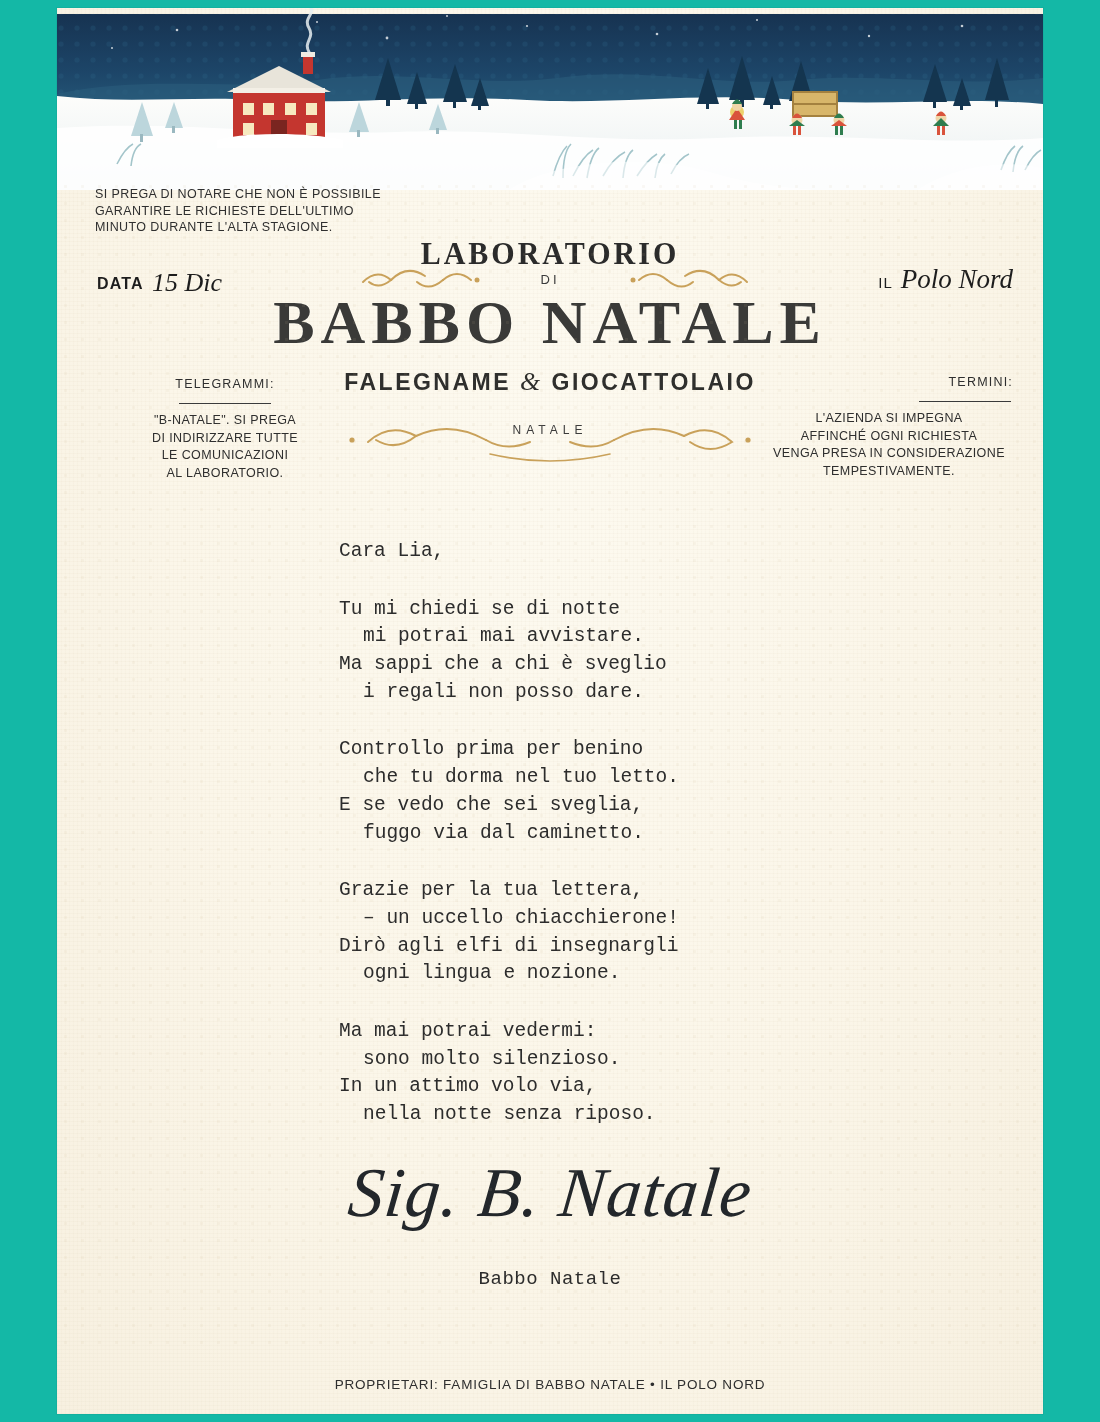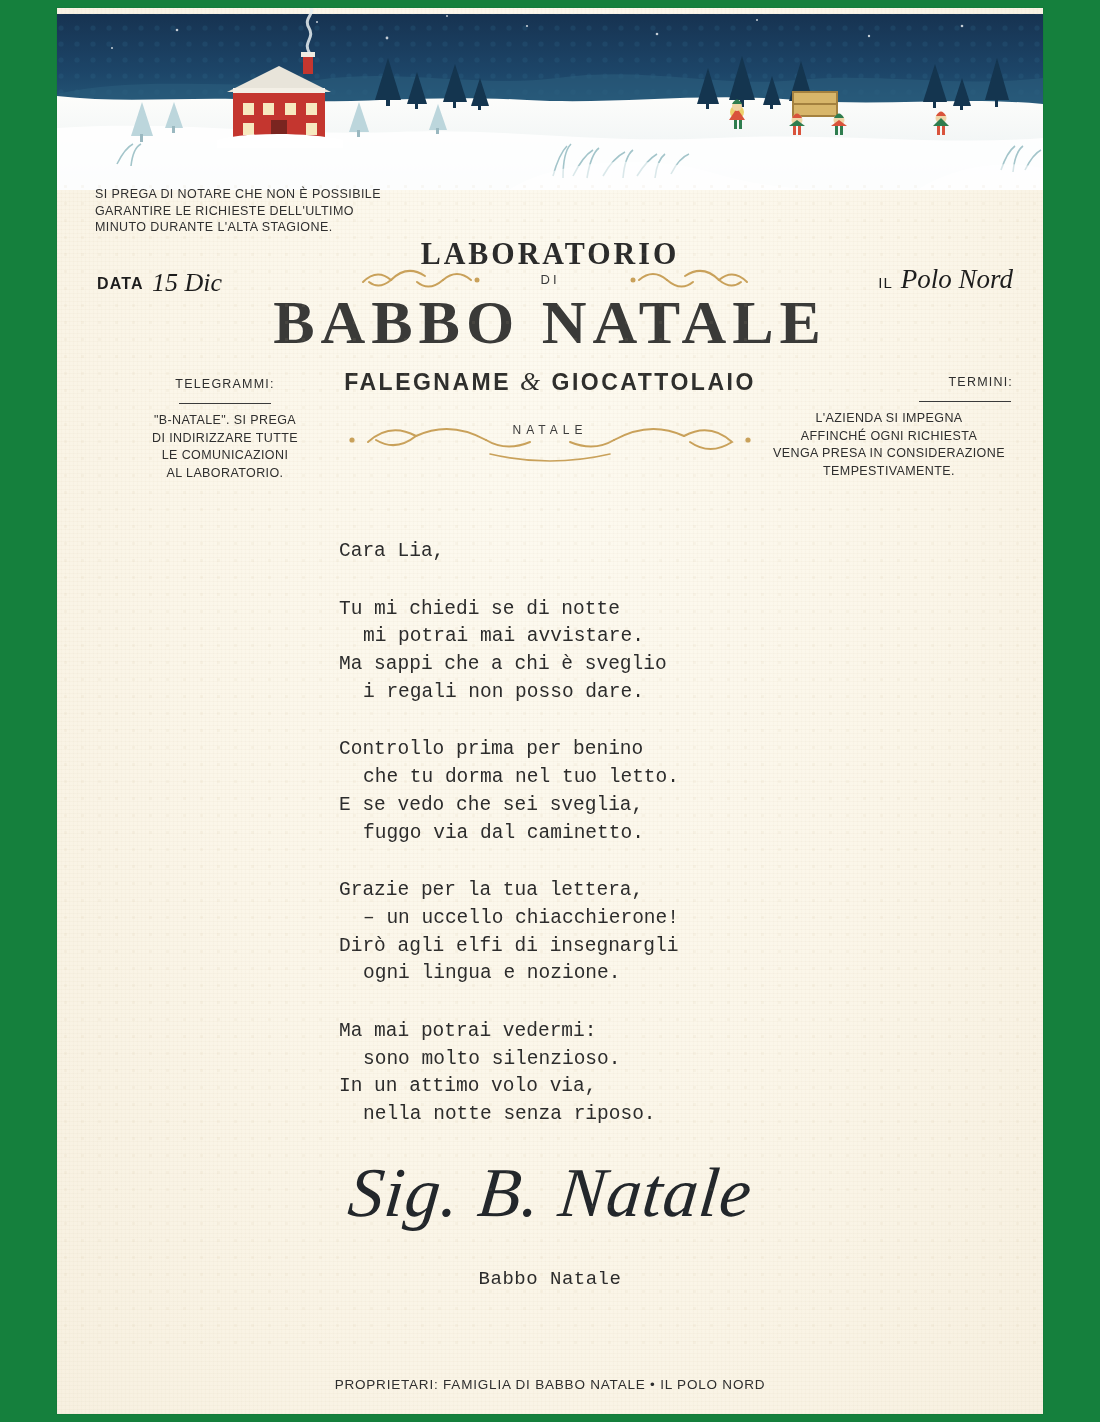--- a/index.html
+++ b/index.html
@@ -8,21 +8,21 @@
     background: #ffffff;
   }
   body {
     font-family: "Liberation Serif", serif;
   }
   .page {
     position: relative;
     width: 1100px;
     height: 1422px;
     margin: 0 auto;
-    background: #15803d;
+    background: #14b8a6;
     overflow: hidden;
   }
   .letter {
     position: absolute;
     left: 57px;
     top: 8px;
     width: 986px;
     height: 1406px;
     background:
       radial-gradient(ellipse at 50% 30%, #fdfaf0 0%, #fbf6e9 55%, #f7f0e0 100%);

